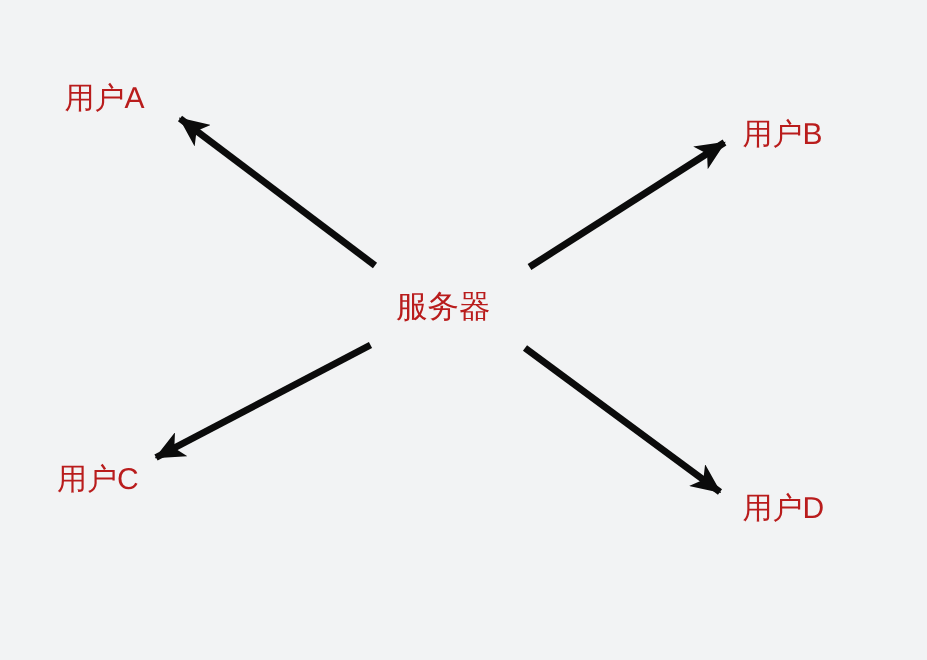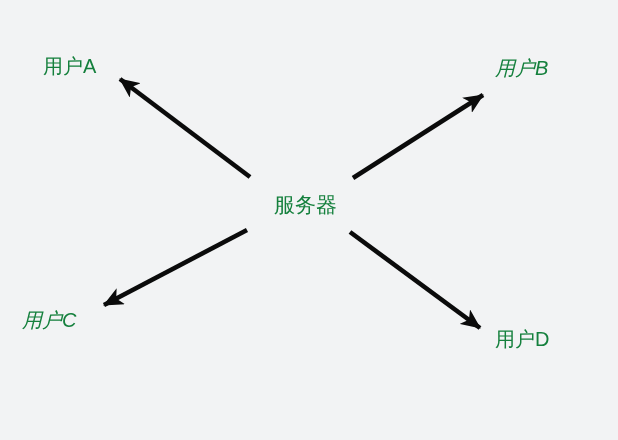--- a/index.html
+++ b/index.html
@@ -19,29 +19,28 @@
     left: 0;
     top: 0;
   }
   .edge {
     stroke: #0b0b0b;
     stroke-width: 4.6;
     stroke-linecap: butt;
   }
   .node-label {
     position: absolute;
-    color: #15803d;
+    color: #b91c1c;
     font-size: 20px;
     line-height: 1.2;
     white-space: nowrap;
     user-select: none;
   }
   .node-label.center {
     font-size: 21px;
-    margin-left: 10px;
   }
 </style>
 </head>
 <body>
 
 <div class="canvas">
 
   <svg class="edges" width="618" height="440" viewBox="0 0 618 440" aria-hidden="true">
     <defs>
       <marker id="arrowhead" markerUnits="userSpaceOnUse" markerWidth="20" markerHeight="18" viewBox="0 0 10 9" refX="9.5" refY="4.5" orient="auto">
@@ -51,19 +50,19 @@
     <line class="edge" x1="250" y1="177" x2="120" y2="79" marker-end="url(#arrowhead)"></line>
     <line class="edge" x1="353" y1="178" x2="483" y2="95" marker-end="url(#arrowhead)"></line>
     <line class="edge" x1="247" y1="230" x2="104" y2="305" marker-end="url(#arrowhead)"></line>
     <line class="edge" x1="350" y1="232" x2="480" y2="328" marker-end="url(#arrowhead)"></line>
   </svg>
 
   <div class="node-label center" style="left:264px; top:192px;">服务器</div>
 
   <div class="node-label" style="left:43px; top:54px;">用户A</div>
 
-  <div class="node-label" style="left:495px; top:56px;font-style:italic;">用户B</div>
+  <div class="node-label" style="left:495px; top:78px;">用户B</div>
 
-  <div class="node-label" style="left:22px; top:308px;font-style:italic;">用户C</div>
+  <div class="node-label" style="left:38px; top:308px;">用户C</div>
 
   <div class="node-label" style="left:495px; top:327px;text-align:center;">用户D</div>
 
 </div>
 
 </body></html>

